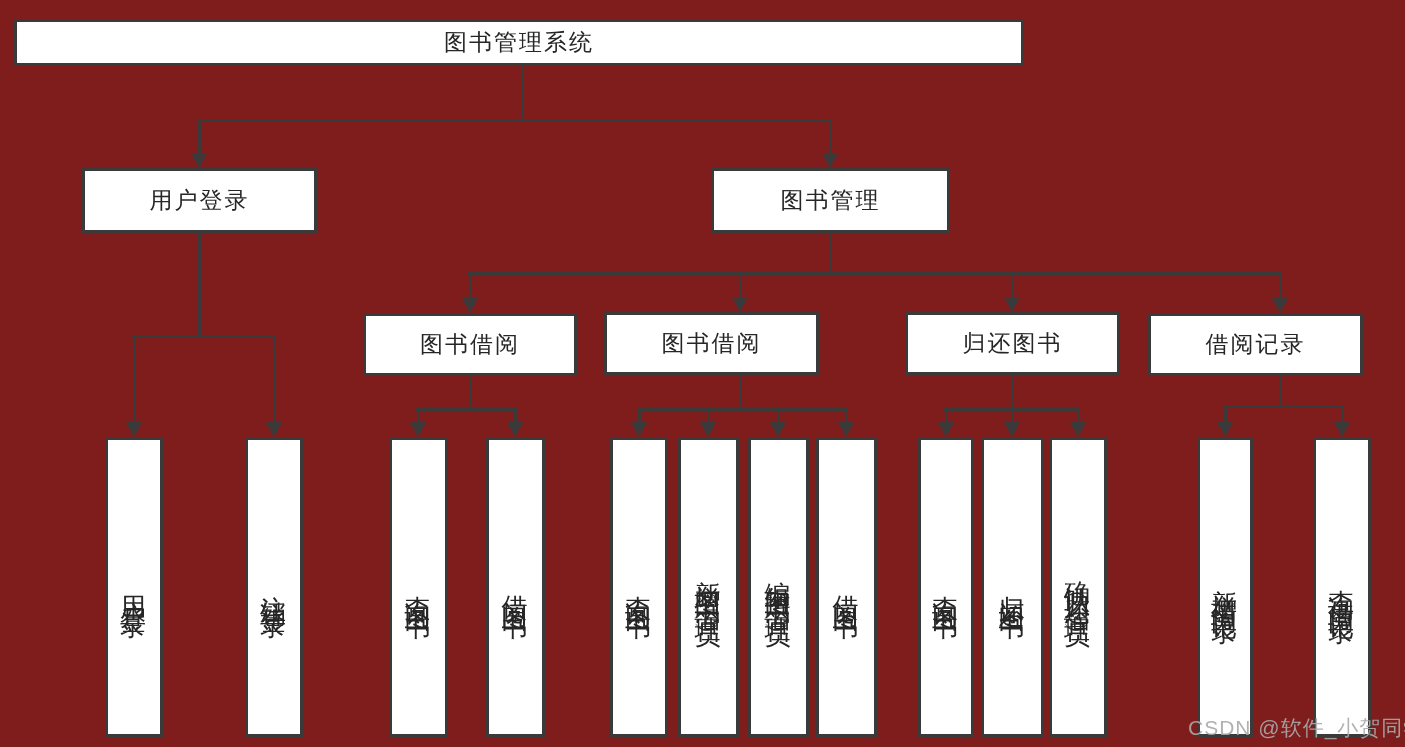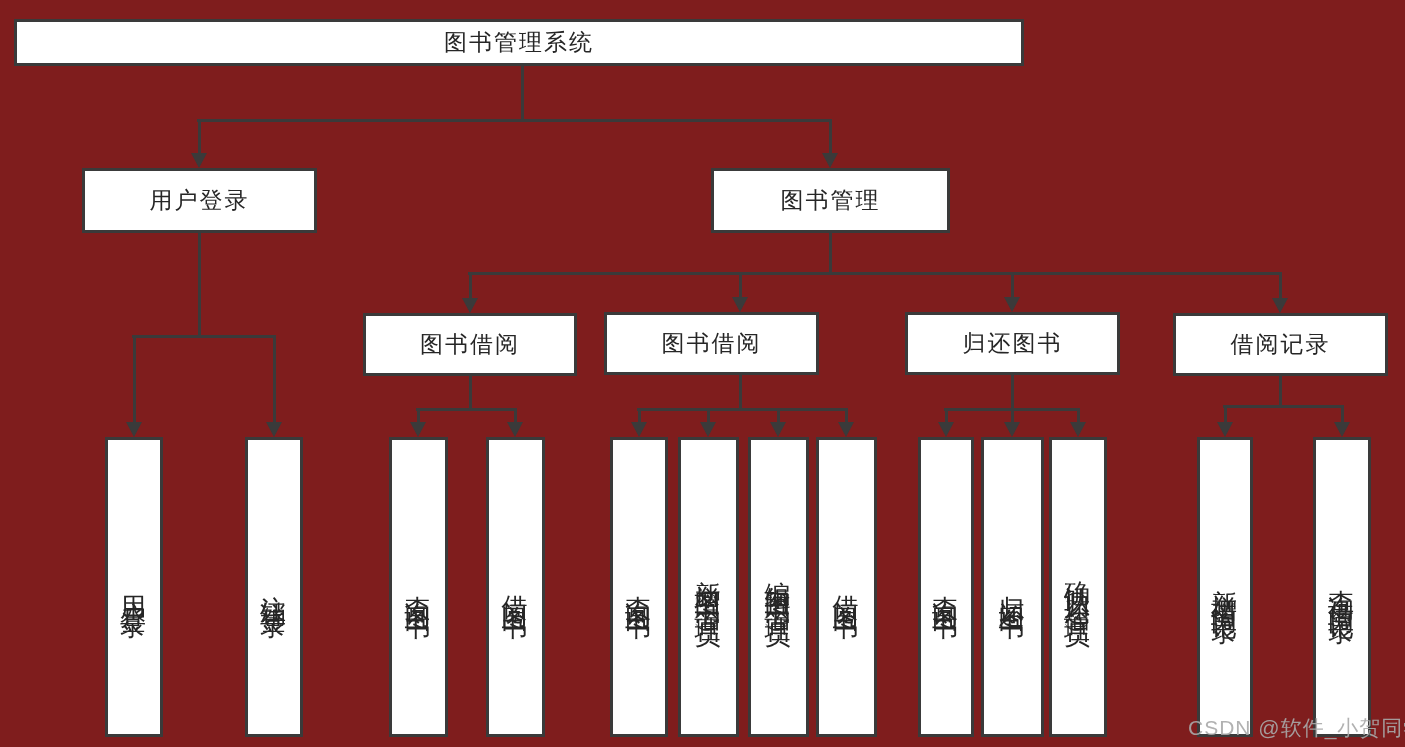--- a/index.html
+++ b/index.html
@@ -57,21 +57,21 @@
       </div>
       <div class="node" style="left: 363px; top: 313px; width: 214px; height: 63px;">
         <span class="h-label">图书借阅</span>
       </div>
       <div class="node" style="left: 604px; top: 312px; width: 215px; height: 63px;">
         <span class="h-label">图书借阅</span>
       </div>
       <div class="node" style="left: 905px; top: 312px; width: 215px; height: 63px;">
         <span class="h-label">归还图书</span>
       </div>
-      <div class="node" style="left: 1173px; top: 313px; width: 215px; height: 63px;">
+      <div class="node" style="left: 1148px; top: 313px; width: 215px; height: 63px;">
         <span class="h-label">借阅记录</span>
       </div>
       <div class="node" style="left: 105px; top: 437px; width: 58px; height: 300px;">
         <span class="v-label">用户登录</span>
       </div>
       <div class="node" style="left: 245px; top: 437px; width: 58px; height: 300px;">
         <span class="v-label">注销登录</span>
       </div>
       <div class="node" style="left: 389px; top: 437px; width: 59px; height: 300px;">
         <span class="v-label">查询图书</span>

